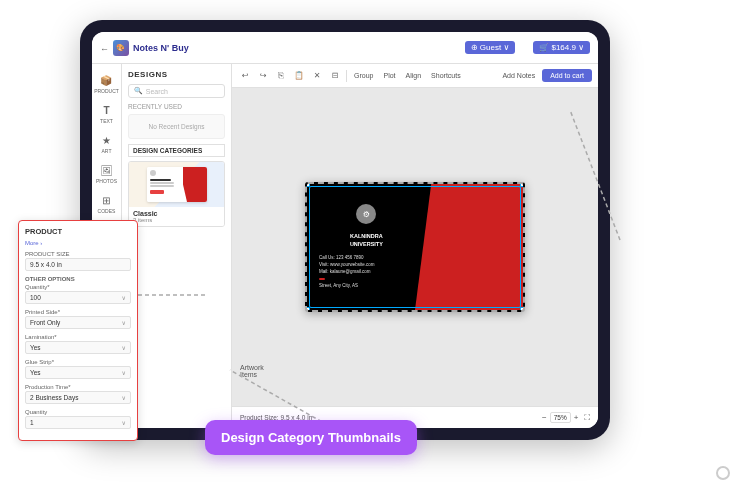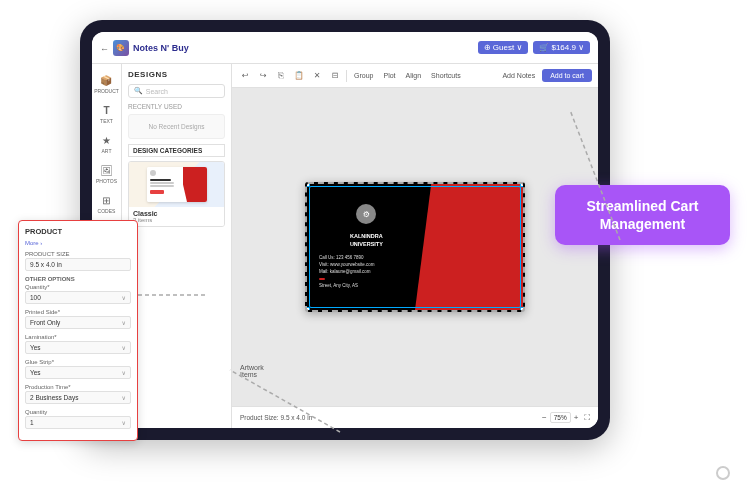--- a/index.html
+++ b/index.html
@@ -73,21 +73,21 @@
       background: linear-gradient(135deg, #4a90d9, #7b4fa0);
       border-radius: 3px;
       display: flex;
       align-items: center;
       justify-content: center;
     }
 
     .top-bar-right {
       display: flex;
       align-items: center;
-      gap: 5px;
+      gap: 18px;
     }
 
     .guest-btn {
       background: #5a67d8;
       color: white;
       font-size: 8px;
       padding: 2px 6px;
       border-radius: 3px;
       cursor: pointer;
     }
@@ -742,29 +742,29 @@
     </div>
     <div class="option-group">
       <div class="option-label">Quantity</div>
       <div class="option-value">
         <span>1</span>
         <span class="arrow">∨</span>
       </div>
     </div>
   </div>
 
-  <div class="callout-streamlined">
-    <span>Streamlined Cart<br>Management</span>
-  </div>
 
   <svg style="position:absolute;top:0;left:0;width:750px;height:500px;pointer-events:none;">
 
     <line x1="620" y1="240" x2="570" y2="110" stroke="#aaa" stroke-width="1.5" stroke-dasharray="4,3"></line>
 
     <line x1="340" y1="432" x2="230" y2="370" stroke="#aaa" stroke-width="1.5" stroke-dasharray="4,3"></line>
 
     <line x1="138" y1="295" x2="205" y2="295" stroke="#aaa" stroke-width="1.5" stroke-dasharray="4,3"></line>
   </svg>
 
+  <div class="callout-design-cat">
+    <span>Design Category Thumbnails</span>
+  </div>
 
   <div class="corner-dot" style="bottom:20px;right:20px;"></div>
 
 </div>
 
 </body></html>

